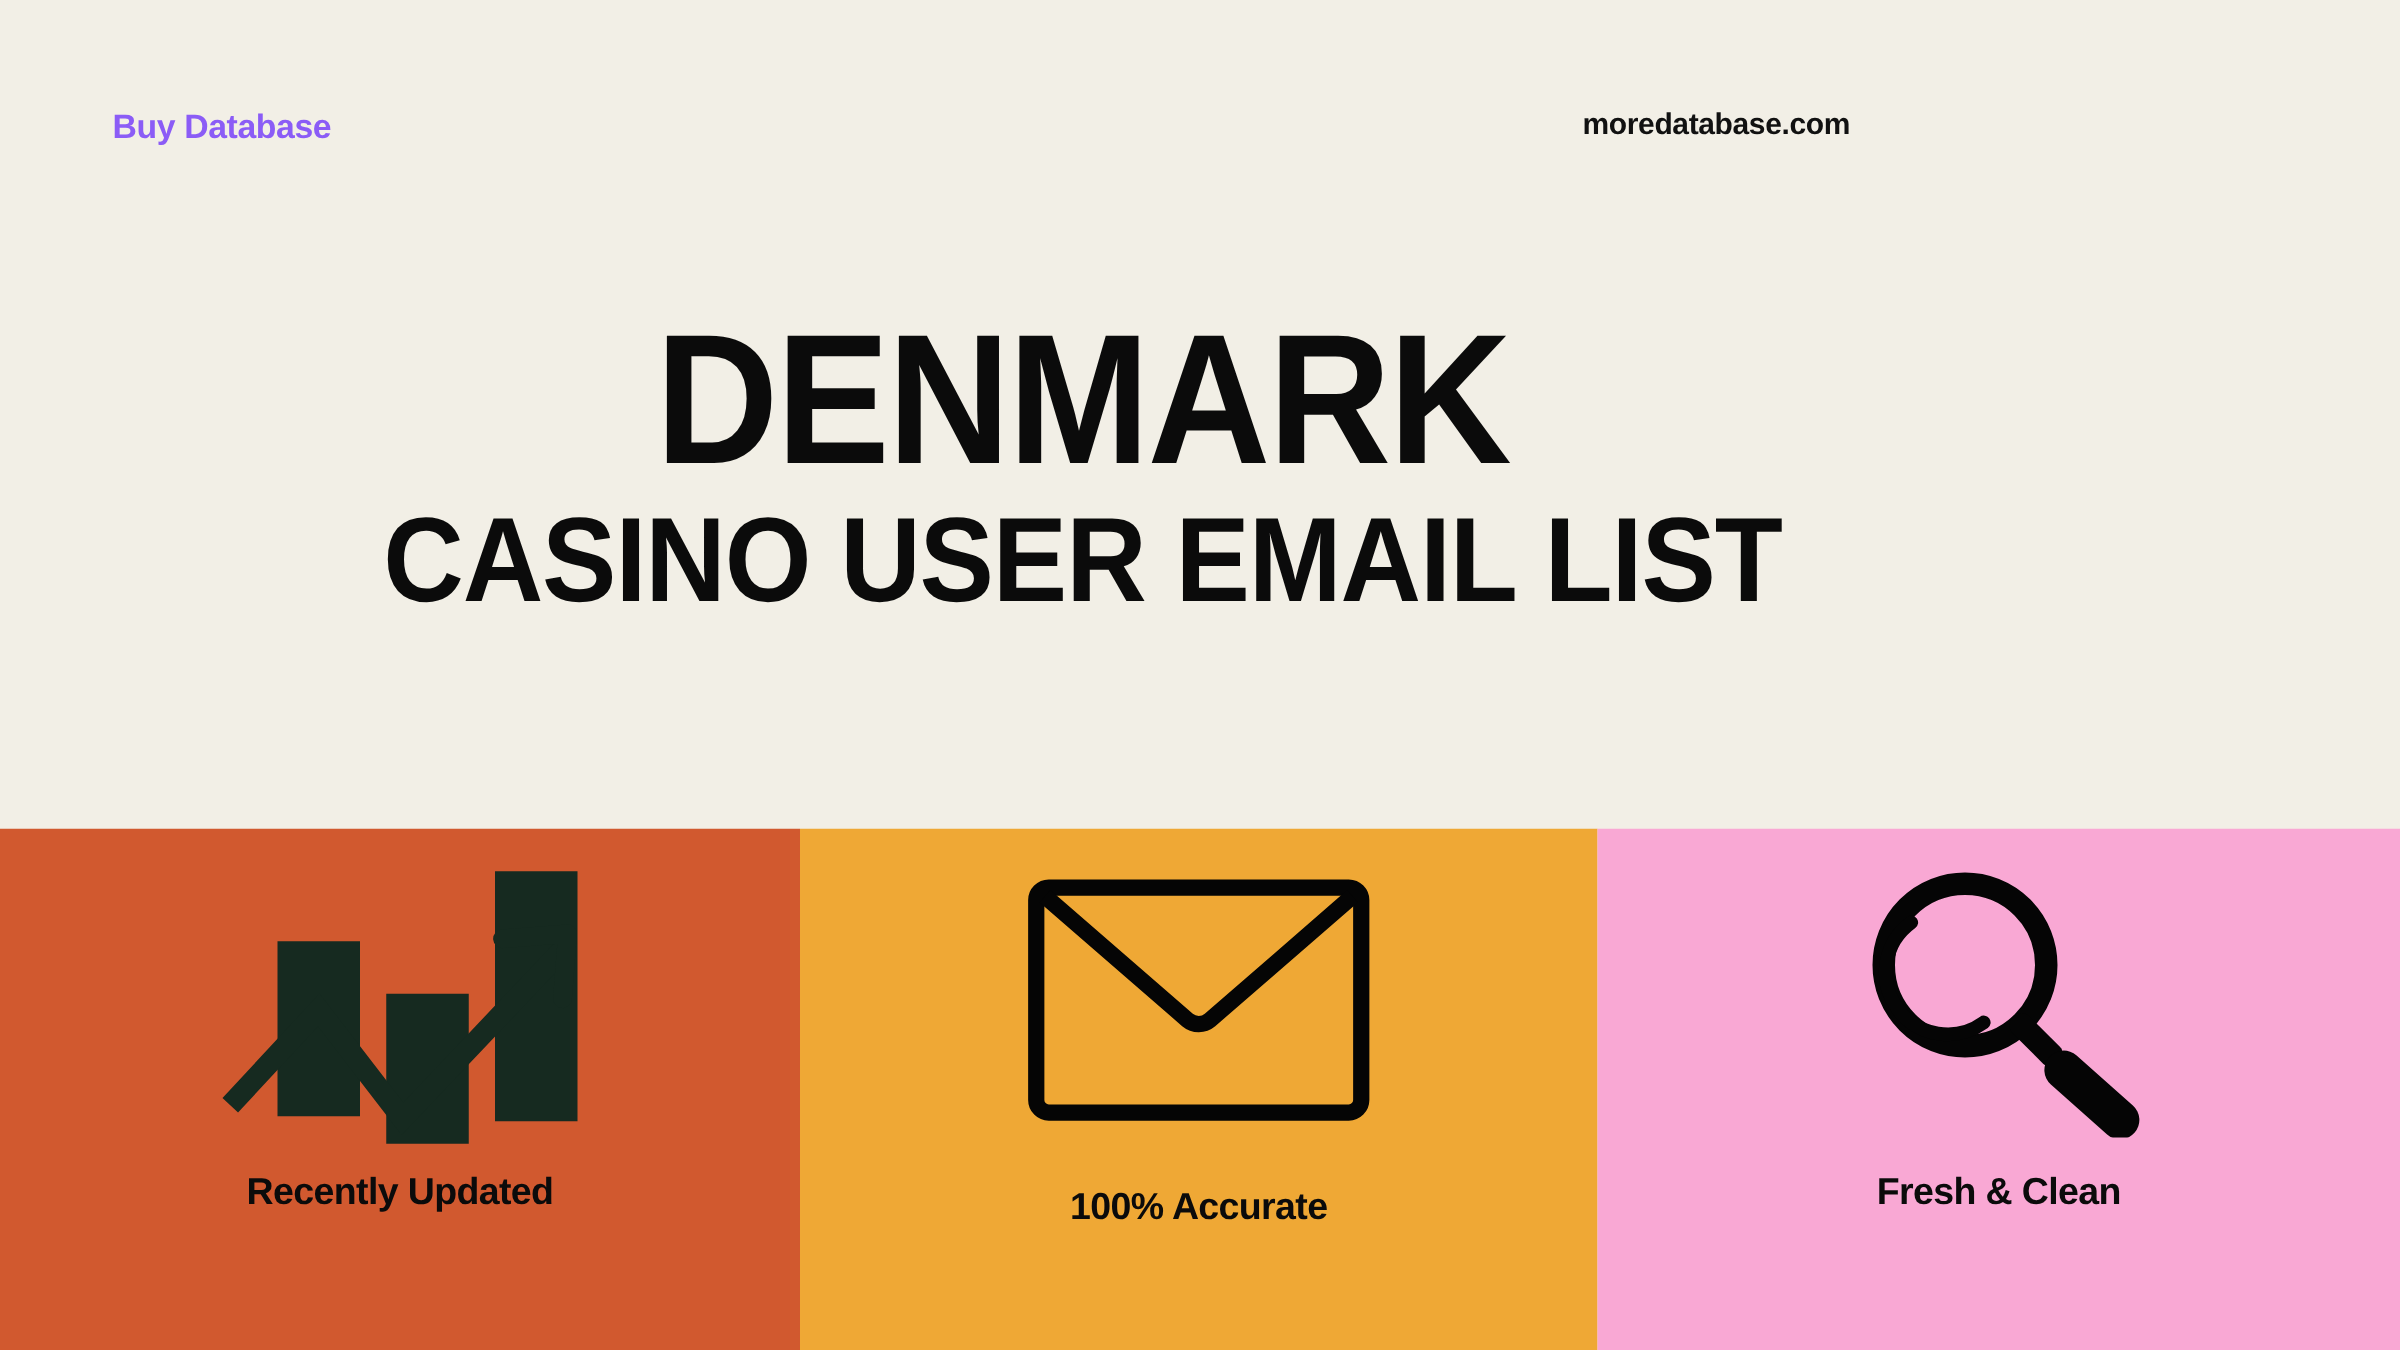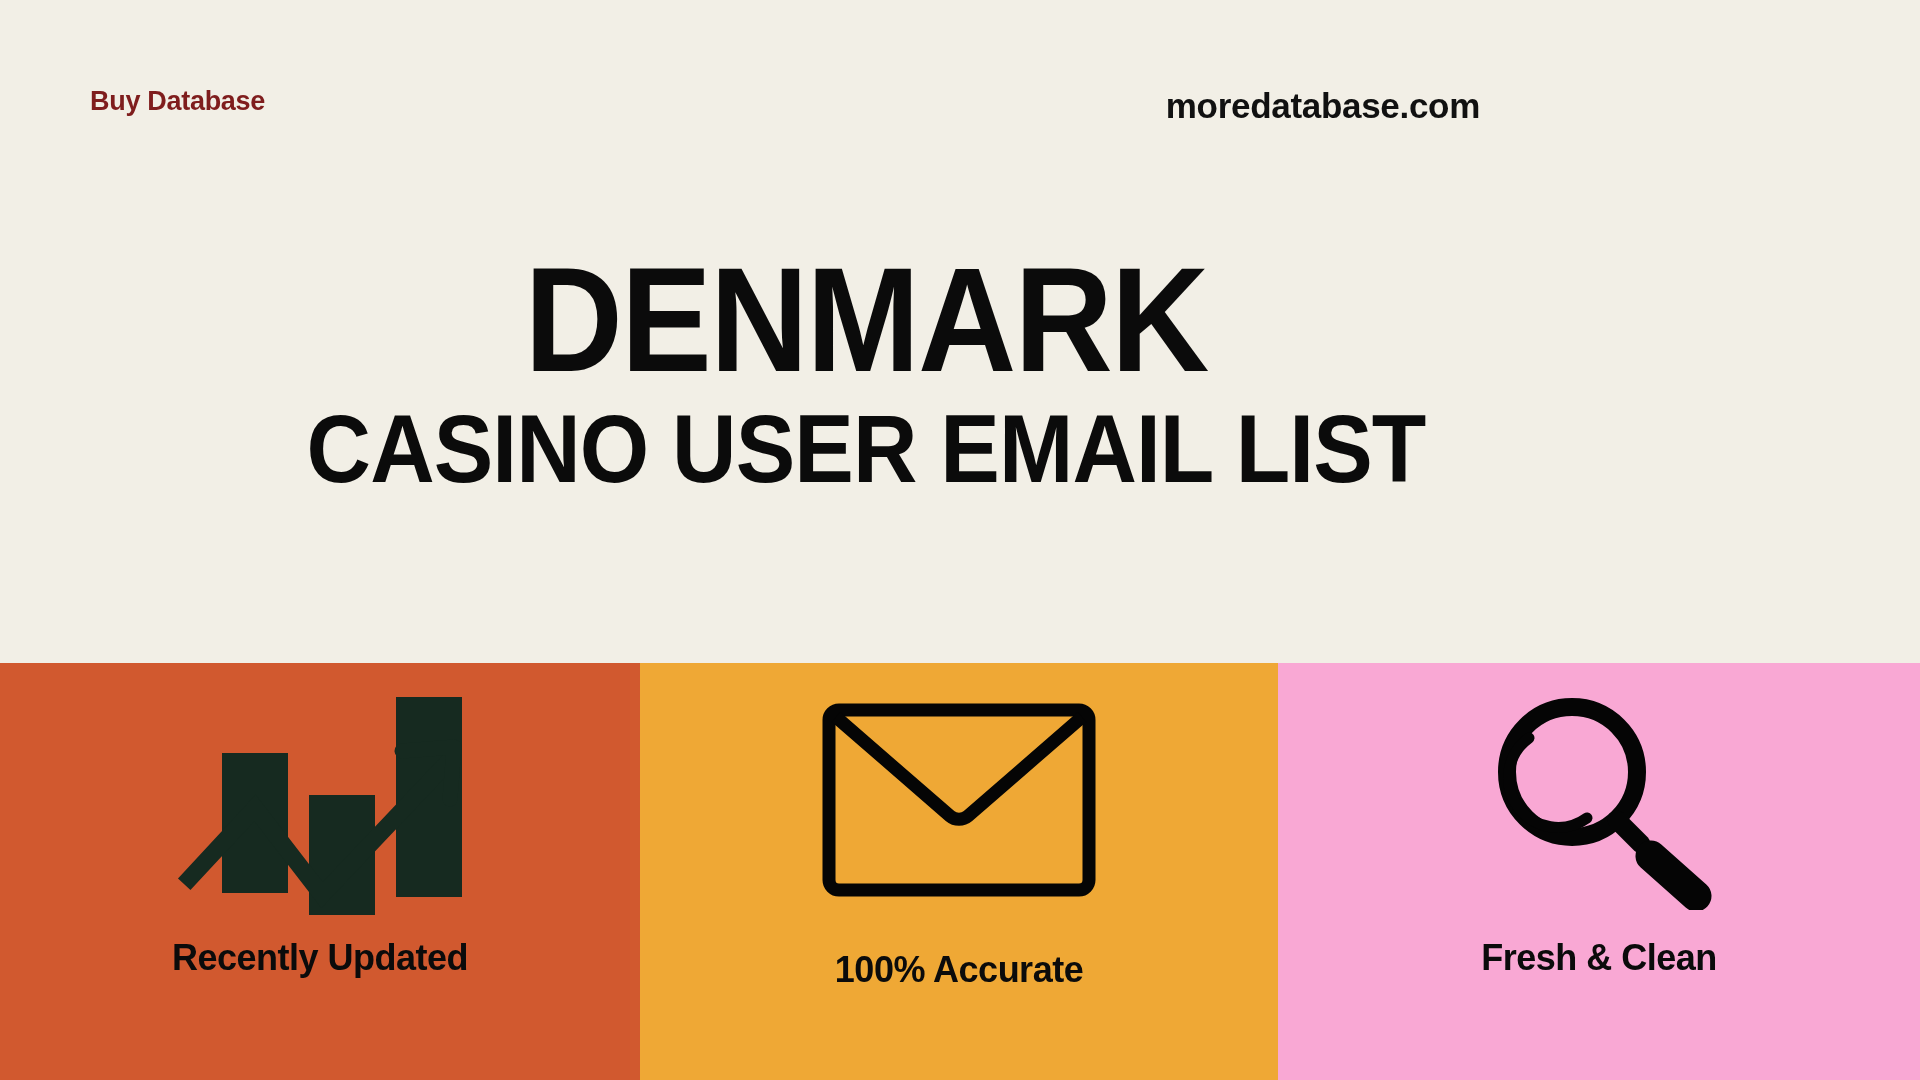--- a/index.html
+++ b/index.html
@@ -30,28 +30,28 @@
     height: 200px;
     pointer-events: none;
   }
   .brand-left {
     position: absolute;
     left: 90px;
     top: 86px;
     font-size: 27px;
     font-weight: bold;
     letter-spacing: -0.3px;
-    color: #7f1d1d;
+    color: #8b5cf6;
     white-space: nowrap;
   }
   .brand-right {
     position: absolute;
     right: 440px;
     top: 86px;
-    font-size: 35px;
+    font-size: 24px;
     font-weight: bold;
     letter-spacing: -0.3px;
     color: #111111;
     white-space: nowrap;
   }
 
   
   .title-wrap {
     position: absolute;
     left: 0;
@@ -106,21 +106,21 @@
 
   .panel-icon {
     margin-top: 12px;
     height: 250px;
     display: flex;
     align-items: center;
     justify-content: center;
   }
   .panel-label {
     margin-top: 12px;
-    font-size: 36px;
+    font-size: 30px;
     font-weight: bold;
     color: #0b0b0b;
     letter-spacing: -0.5px;
     white-space: nowrap;
   }
 </style>
 </head>
 <body>
 
 <div id="poster">

